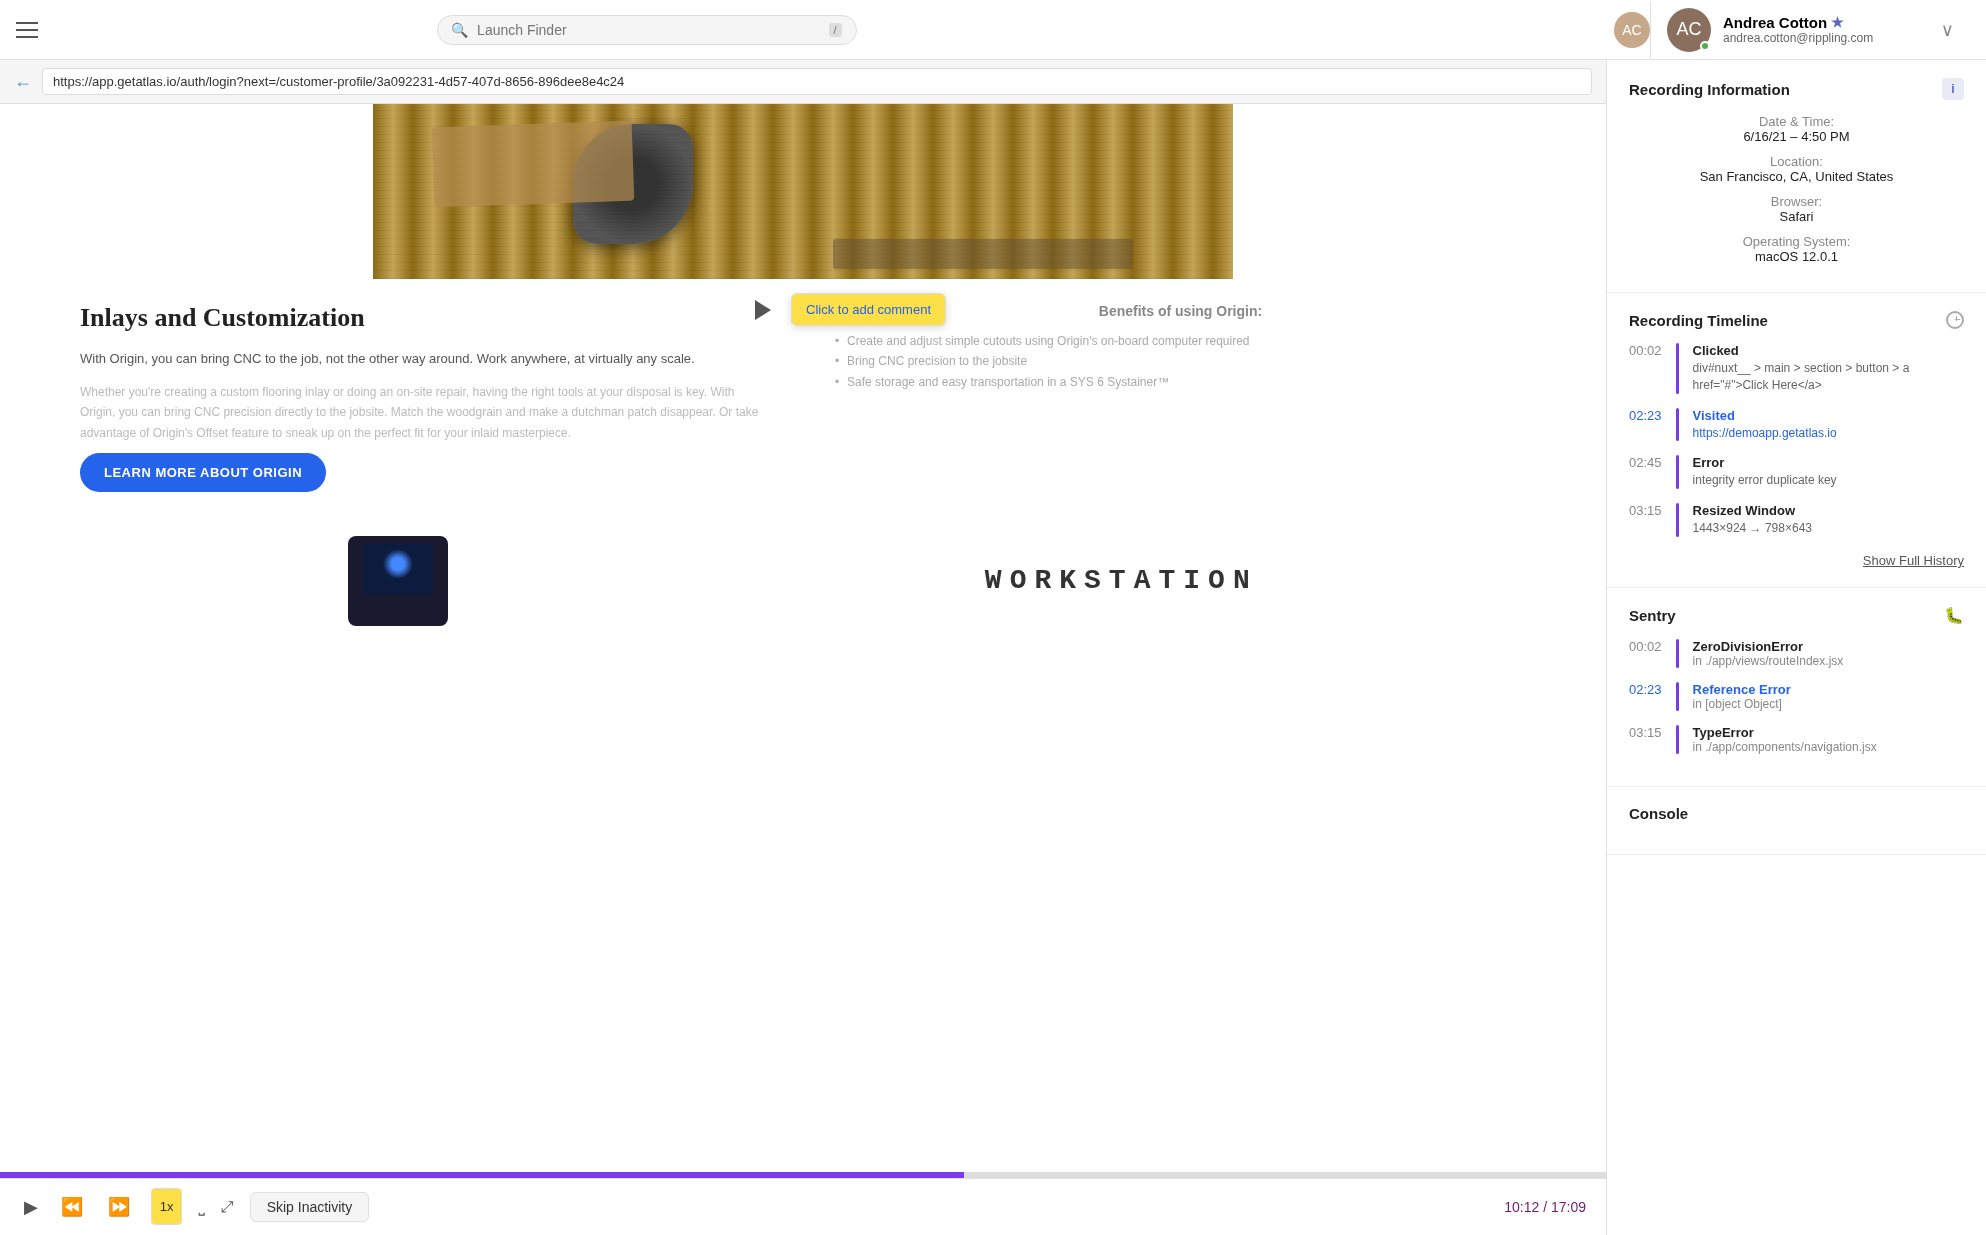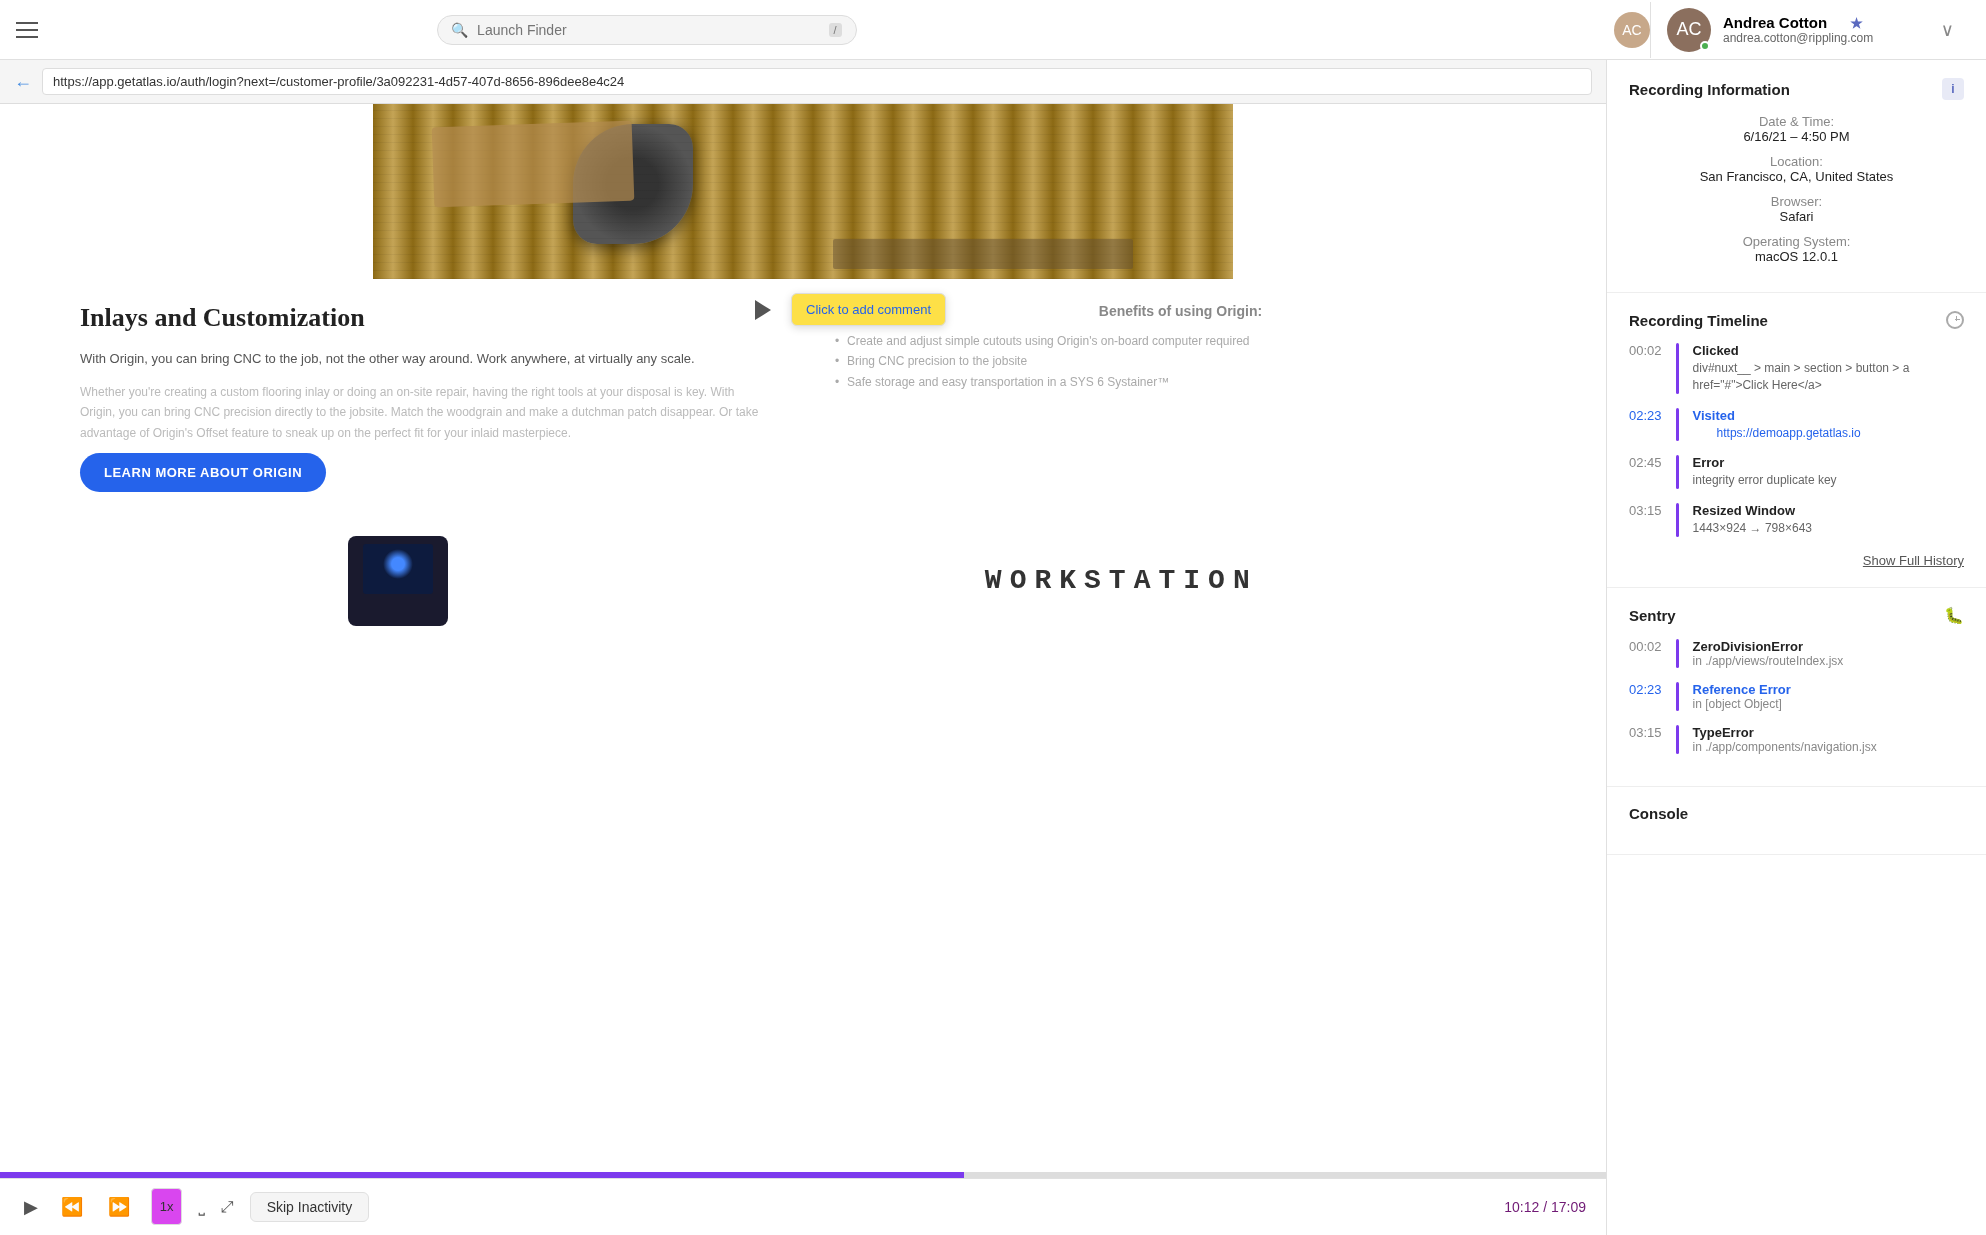--- a/index.html
+++ b/index.html
@@ -18,21 +18,21 @@
     }
     .search-icon { color: #888; margin-right: 8px; font-size: 14px; }
     .search-bar input { border: none; background: transparent; outline: none; font-size: 14px; color: #333; flex: 1; }
     .search-bar .slash { background: #ddd; border-radius: 3px; padding: 1px 5px; font-size: 11px; color: #777; }
     .topbar-right { display: flex; align-items: center; gap: 16px; margin-left: auto; }
     .avatar-sm { width: 36px; height: 36px; border-radius: 50%; background: #c7a88a; overflow: hidden; display: flex; align-items: center; justify-content: center; font-size: 14px; color: white; }
     .user-panel { display: flex; align-items: center; gap: 12px; padding: 6px 16px; border-left: 1px solid #e0e0e0; min-width: 320px; }
     .avatar-lg { width: 44px; height: 44px; border-radius: 50%; background: #8B6F5E; display: flex; align-items: center; justify-content: center; font-size: 18px; color: white; position: relative; }
     .online-dot { width: 10px; height: 10px; background: #4caf50; border-radius: 50%; position: absolute; bottom: 1px; right: 1px; border: 2px solid white; }
     .user-info { flex: 1; }
-    .user-name { font-weight: 600; font-size: 15px; display: flex; align-items: center; gap: 23px; }
+    .user-name { font-weight: 600; font-size: 15px; display: flex; align-items: flex-start; gap: 4px; }
     .star-icon { color: #5b6abf; font-size: 14px; }
     .user-email { font-size: 12px; color: #666; }
     .chevron-down { color: #888; font-size: 18px; }
 
     
     .main { display: flex; flex: 1; overflow: hidden; }
 
     
     .browser-frame { flex: 1; display: flex; flex-direction: column; background: #e8e8e8; }
     .browser-nav { display: flex; align-items: center; background: #f5f5f5; border-bottom: 1px solid #ddd; padding: 8px 14px; gap: 10px; }
@@ -98,21 +98,21 @@
     
     .progress-bar-container { height: 6px; background: #ddd; }
     .progress-bar-fill { height: 100%; background: #7c3aed; width: 60%; }
 
     
     .player-controls {
       display: flex; align-items: center; background: white; border-top: 1px solid #e0e0e0;
       padding: 0 20px; height: 60px; gap: 16px;
     }
     .ctrl-btn { background: none; border: none; cursor: pointer; color: #555; font-size: 18px; padding: 4px; }
-    .speed-badge { background: #d946ef; border: 1px solid #ddd; border-radius: 4px; padding: 10px 8px; font-size: 13px; color: #333; }
+    .speed-badge { background: #fde047; border: 1px solid #ddd; border-radius: 4px; padding: 10px 8px; font-size: 13px; color: #333; }
     .share-btn { background: none; border: none; cursor: pointer; color: #555; font-size: 16px; }
     .expand-btn { background: none; border: none; cursor: pointer; color: #555; font-size: 16px; }
     .skip-btn { background: #f5f5f5; border: 1px solid #e0e0e0; border-radius: 6px; padding: 6px 16px; font-size: 14px; color: #333; cursor: pointer; }
     .time-display { margin-left: auto; font-size: 14px; color: #701a75; }
 
     
     .right-panel { width: 380px; background: white; border-left: 1px solid #e0e0e0; display: flex; flex-direction: column; overflow-y: auto; flex-shrink: 0; }
 
     
     .panel-section { border-bottom: 1px solid #eee; padding: 18px 22px; }
@@ -124,21 +124,21 @@
 
     
     .timeline-item { display: flex; gap: 14px; margin-bottom: 14px; font-size: 13px; }
     .tl-time { color: #888; min-width: 32px; }
     .tl-time.link { color: #2563eb; cursor: pointer; }
     .tl-bar { width: 3px; background: #7c3aed; border-radius: 2px; flex-shrink: 0; }
     .tl-content { flex: 1; }
     .tl-title { font-weight: 600; color: #222; margin-bottom: 2px; }
     .tl-title.visited { color: #2563eb; }
     .tl-detail { color: #666; font-size: 12px; line-height: 1.4; }
-    .tl-detail.link { color: #2563eb; margin-left: 24px; }
+    .tl-detail.link { color: #2563eb; }
     .show-history { text-align: right; margin-top: 8px; }
     .show-history a { color: #555; font-size: 13px; text-decoration: underline; cursor: pointer; }
 
     
     .sentry-icon { font-size: 16px; }
     .sentry-item { display: flex; gap: 14px; margin-bottom: 14px; font-size: 13px; }
     .sentry-error { font-weight: 600; color: #222; }
     .sentry-error.ref { color: #2563eb; font-weight: 600; }
     .sentry-path { color: #888; font-size: 12px; }
 

